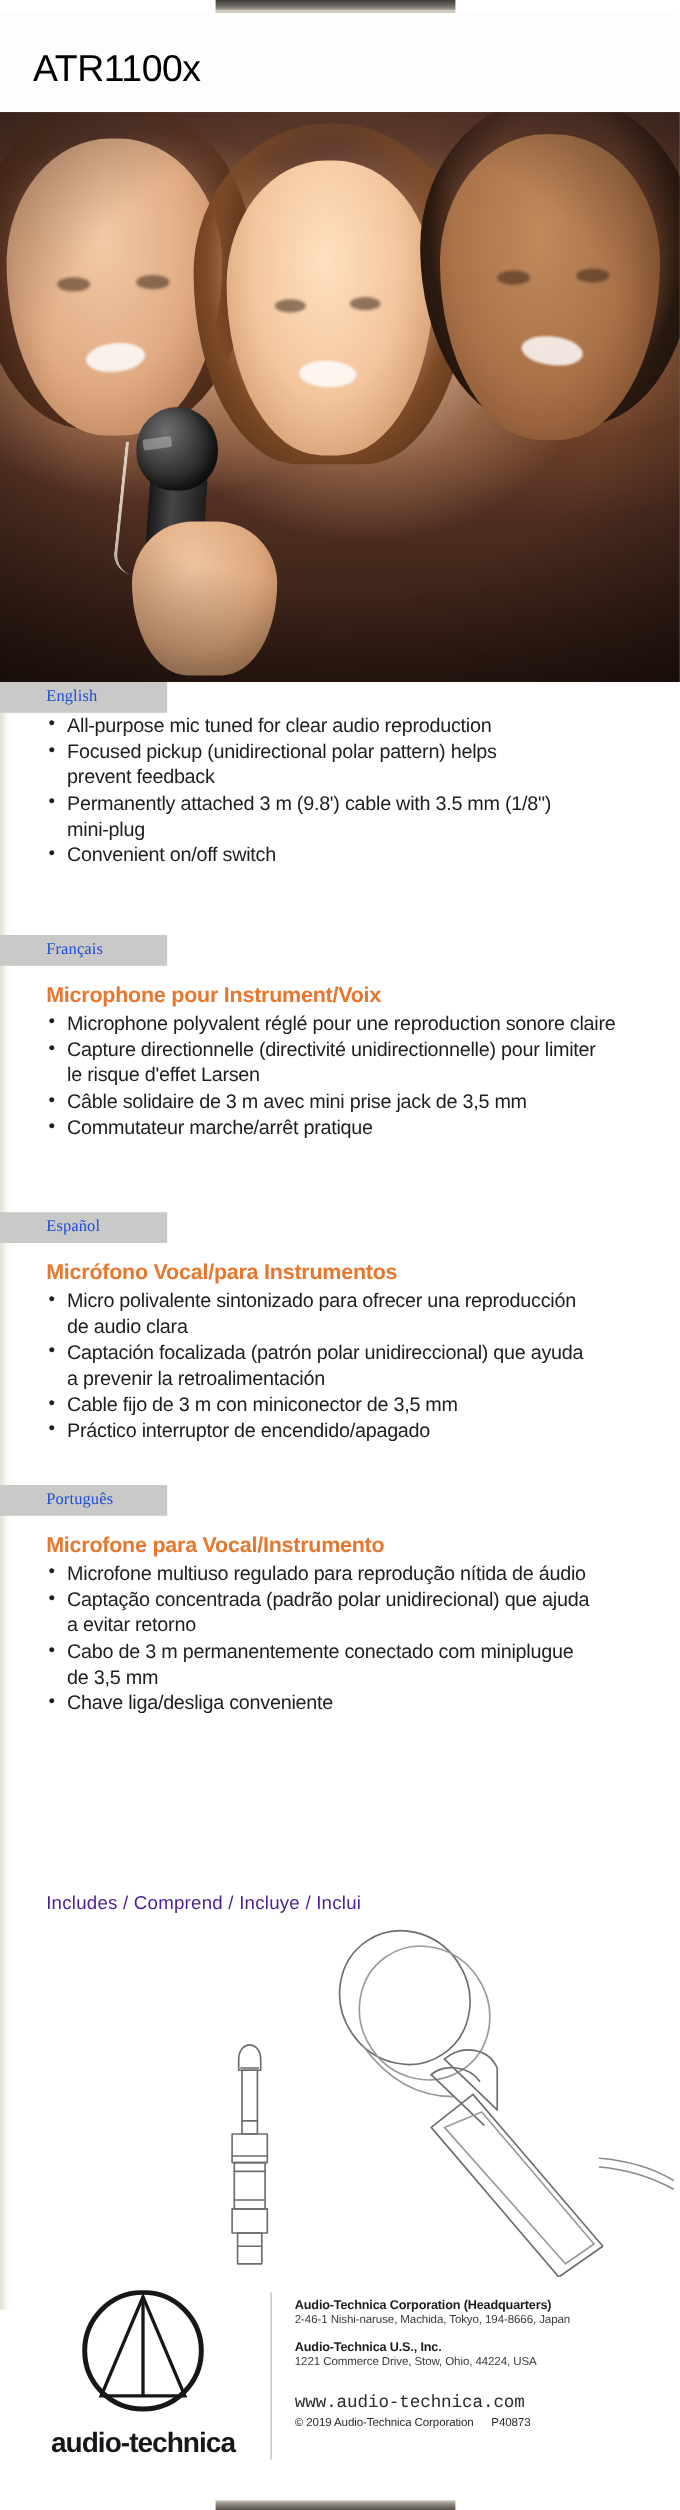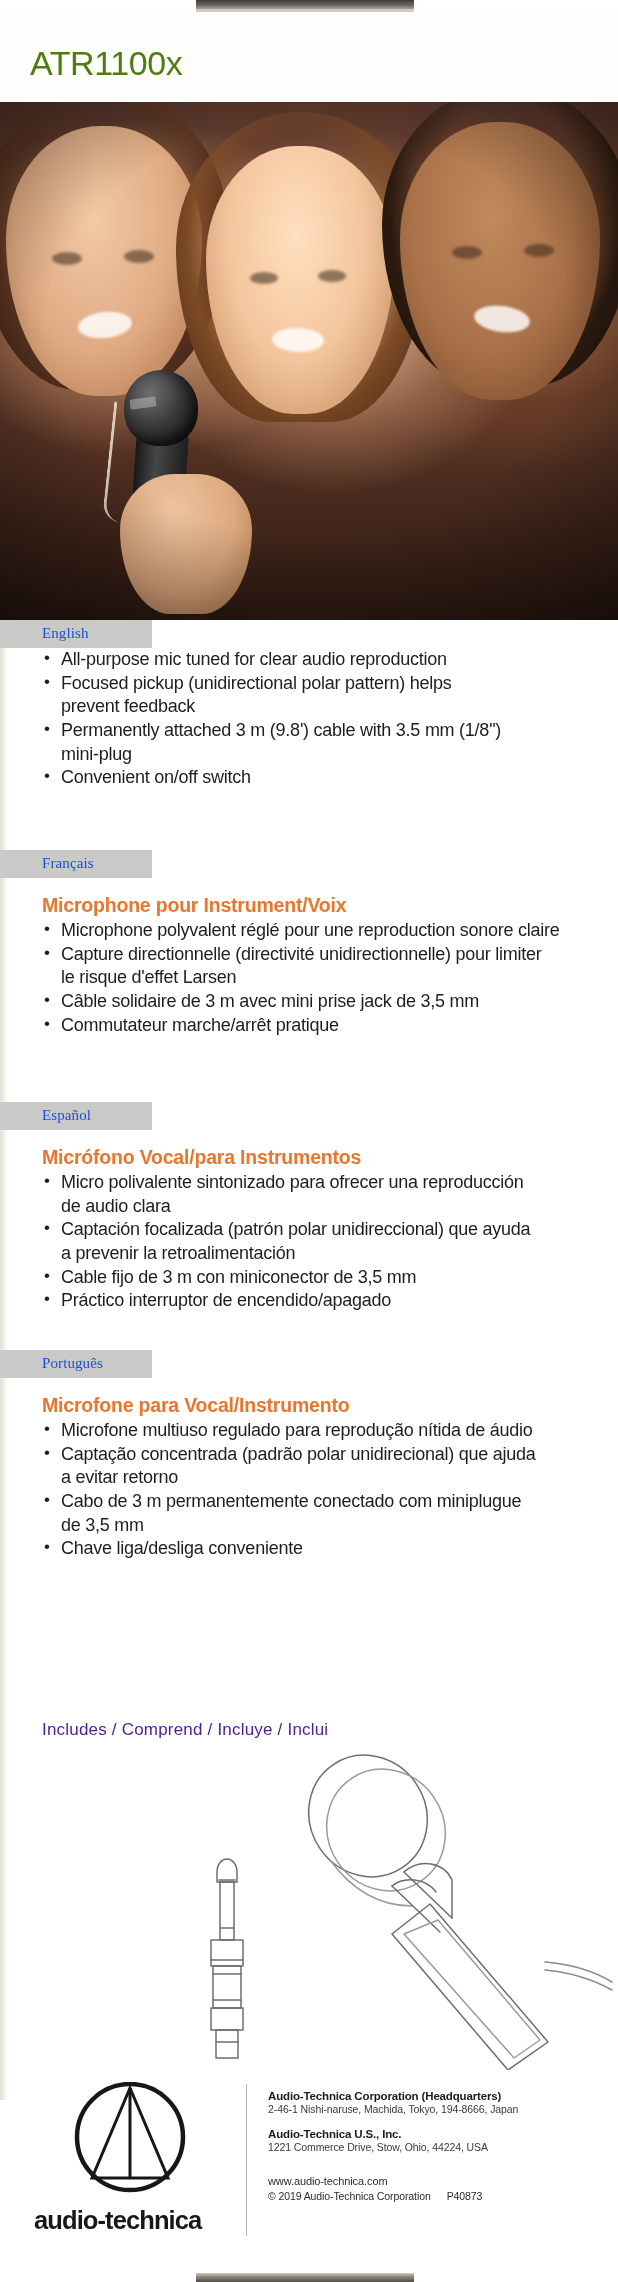--- a/index.html
+++ b/index.html
@@ -41,21 +41,21 @@
     position: absolute;
     top: 12px; left: 0;
     width: 618px; height: 90px;
     background: #fdfdfb;
   }
   .model-name {
     position: absolute;
     left: 30px; top: 32px;
     font-size: 34px;
     letter-spacing: -0.4px;
-    color: #4d7c0f;
+    color: #000000;
     font-weight: 400;
     font-family: "Liberation Sans", sans-serif;
   }
 
   
   .hero {
     position: absolute;
     top: 102px; left: 0;
     width: 618px; height: 518px;
     overflow: hidden;
@@ -245,20 +245,21 @@
     position: absolute;
     left: 34px; top: 4px;
     width: 190px;
   }
   .logo-word {
     margin-top: 2px;
     font-size: 25.5px;
     font-weight: bold;
     color: #17161a;
     letter-spacing: -0.9px;
+    text-align: center;
     width: 192px;
   }
   .footer-divider {
     position: absolute;
     left: 246px; top: 6px;
     width: 1px; height: 152px;
     background: #b4b4b4;
   }
   .footer-text {
     position: absolute;
@@ -273,21 +274,21 @@
     margin: 0;
   }
   .co-addr {
     font-size: 10.5px;
     color: #3a3a3a;
     letter-spacing: -0.1px;
     margin: 1px 0 0 0;
   }
   .co-gap { height: 13px; }
   .web-block { margin-top: 22px; }
-  .web-line { font-size: 11px; color: #2b2b2b; letter-spacing: -0.1px; }
+  .web-line { font-size: 16px; color: #2b2b2b; letter-spacing: -0.1px; font-family: Liberation Mono, monospace; }
   .copy-line { font-size: 10.5px; color: #2b2b2b; margin-top: 3px; letter-spacing: -0.1px; }
   .copy-line .part-no { margin-left: 16px; text-align: center; }
 
   
   .bottom-strip {
     position: absolute;
     bottom: 0; left: 0;
     width: 618px; height: 16px;
     background: #ffffff;
   }

